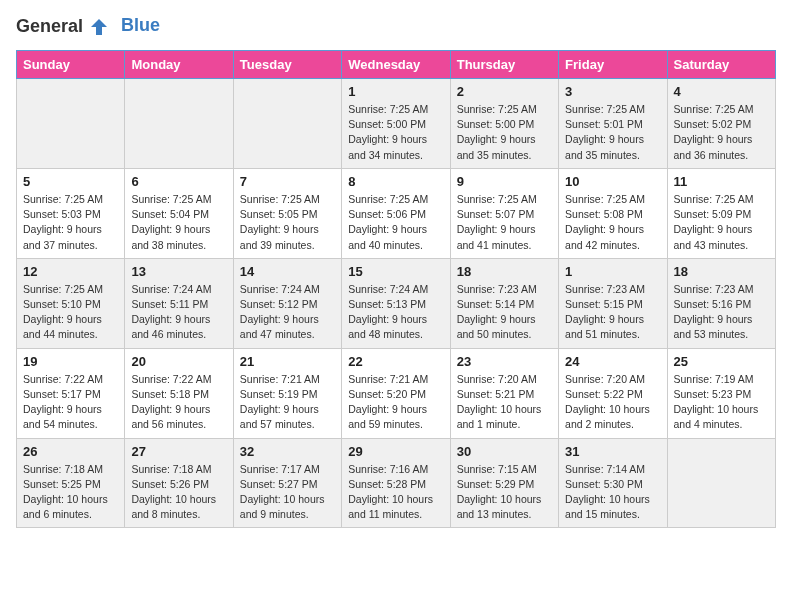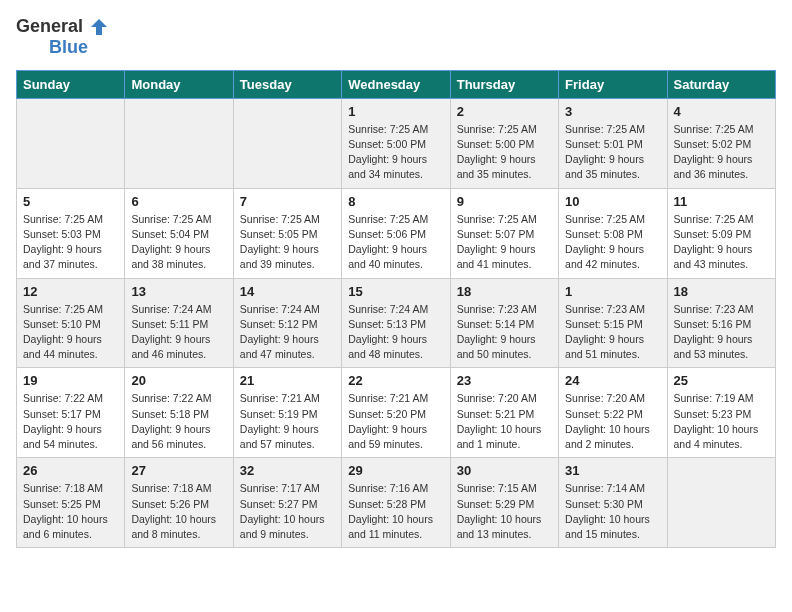--- a/index.html
+++ b/index.html
@@ -33,21 +33,21 @@
       font-size: 16px;
       color: #333;
       font-weight: bold;
     }
     table {
       width: 100%;
       border-collapse: collapse;
       table-layout: fixed;
     }
     th {
-      background-color: #0f766e;
+      background-color: #ec4899;
       color: #fff;
       text-align: left;
       padding: 6px 6px;
       font-size: 13px;
       font-weight: bold;
       border: 1px solid #5a9ad4;
     }
     td {
       border: 1px solid #ccc;
       vertical-align: top;
@@ -73,21 +73,21 @@
       font-size: 10.5px;
       line-height: 1.45;
       color: #333;
     }
   </style>
 </head>
 <body>
 
 <div class="header-area">
   <div class="logo">
-  <div style="display:flex;flex-direction:column;align-items:center;line-height:1.1">
+  <div style="display:flex;flex-direction:row;align-items:flex-start;line-height:1.1">
     <div style="display:flex;align-items:center;gap:2px">
       <span style="font-size:18px;font-weight:bold;color:#333;">General</span>
       <svg width="22" height="22" viewBox="0 0 22 22">
         <polygon points="14,3 22,11 17,11 17,19 11,19 11,11 6,11" fill="#3a7cc1"></polygon>
       </svg>
     </div>
     <span style="font-size:18px;font-weight:bold;color:#3a7cc1;margin-left:14px;">Blue</span>
   </div>
 </div>
   <div class="title-area">

